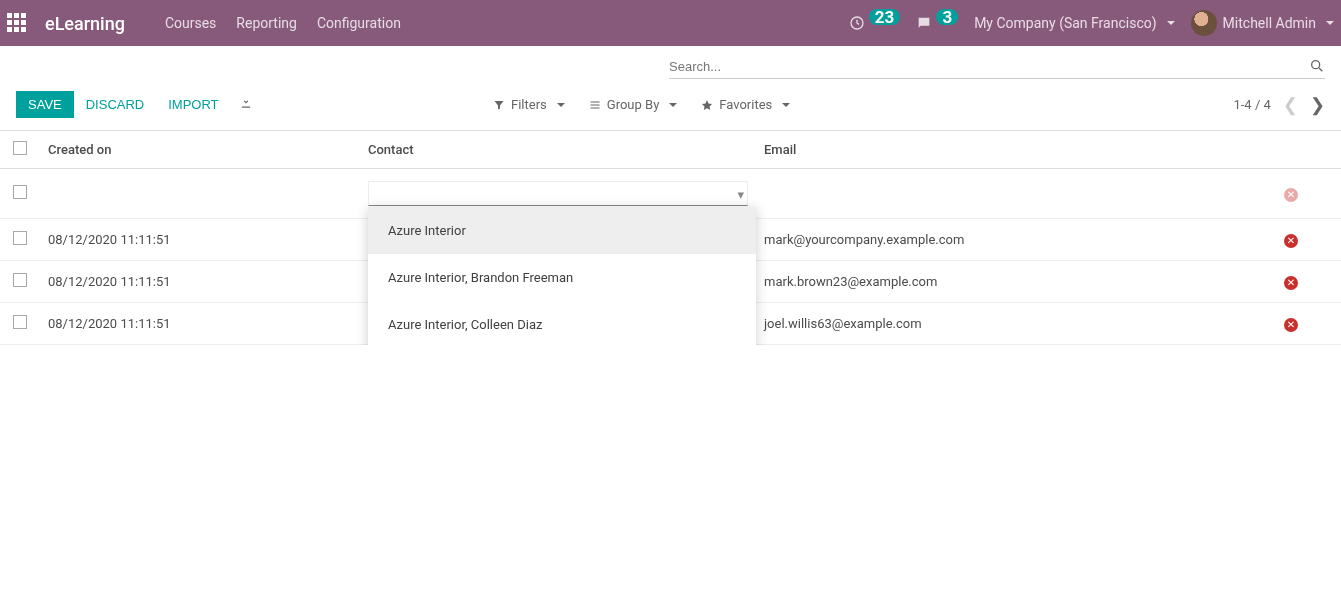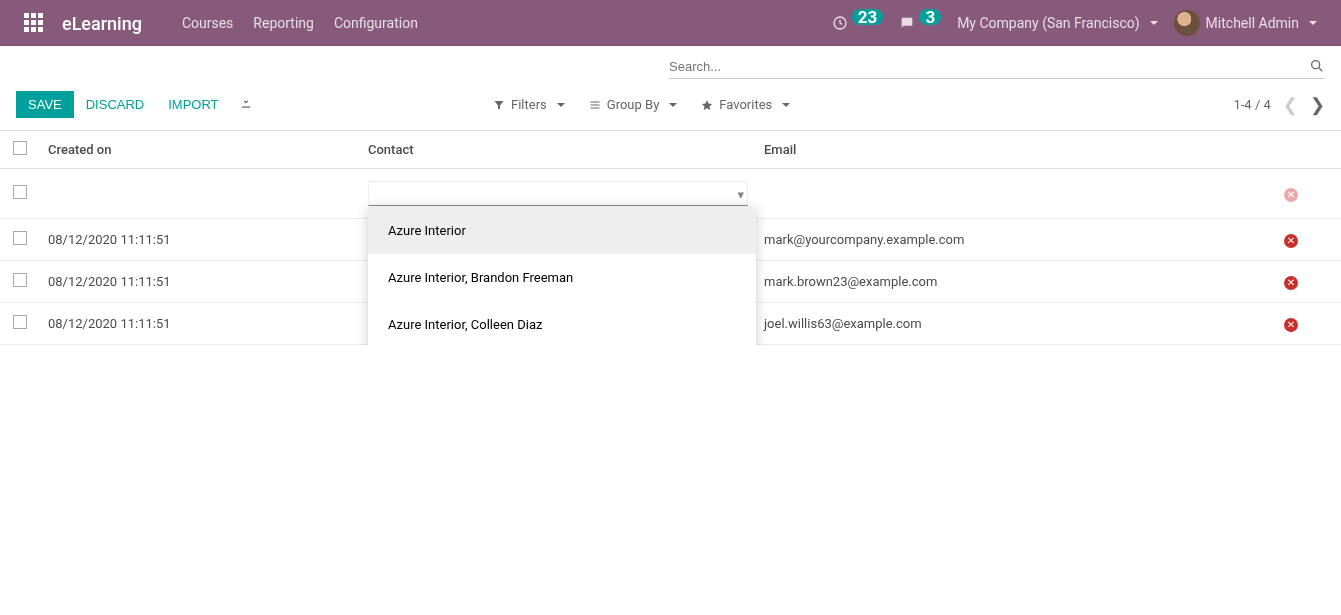--- a/index.html
+++ b/index.html
@@ -1,19 +1,19 @@
 <!DOCTYPE html>
 <html><head>
 <meta charset="utf-8">
 <style>
   * { box-sizing: border-box; margin: 0; padding: 0; }
   body { font-family: -apple-system, BlinkMacSystemFont, "Segoe UI", Roboto, "Helvetica Neue", Arial, sans-serif; font-size: 13px; color: #4c4c4c; background: #fff; width: 1341px; }
 
   
-  .navbar { background: #875a7b; height: 46px; display: flex; align-items: center; padding: 0 24px; color: #fff; }
+  .navbar { background: #875a7b; height: 46px; display: flex; align-items: center; padding: 0 7px; color: #fff; }
   .apps-icon { width: 20px; height: 20px; display: grid; grid-template-columns: repeat(3, 5px); grid-template-rows: repeat(3, 5px); gap: 2px; margin-right: 18px; cursor: pointer; }
   .apps-icon span { background: #fff; width: 5px; height: 5px; }
   .brand { font-size: 18px; font-weight: 500; margin-right: 40px; }
   .nav-links { display: flex; gap: 20px; }
   .nav-links a { color: #e7dce3; text-decoration: none; cursor: pointer; font-size: 14px;}
   .topbar-right { margin-left: auto; display: flex; align-items: center; gap: 16px; }
   .badge-wrap { display: flex; align-items: center; gap: 4px; cursor: pointer; position: relative;}
   .badge { background: #00a09d; color: #fff; border-radius: 10px; padding: 0px 6px; font-size: 17px; font-weight: bold; line-height: 16px; position: relative; top: -6px;}
   .company, .username { display: flex; align-items: center; gap: 6px; cursor: pointer; font-size: 14px; color: #eadce5;}
   .caret::after { content: ''; border: 4px solid transparent; border-top-color: currentColor; display: inline-block; margin-left: 4px; position: relative; top: 2px; }
@@ -52,21 +52,21 @@
   .col-del { width: 100px; text-align: center; }
   input[type=checkbox]{ width:14px; height:14px; border:1px solid #aaa; background:white; appearance:none; cursor:pointer;}
   .del-icon { width: 14px; height: 14px; background: #c9302c; border-radius: 50%; display: inline-flex; align-items: center; justify-content: center; color: #fff; font-size: 10px; cursor: pointer; line-height: 10px;}
   .del-icon.muted{ opacity:0.4; }
 
   
   .contact-input-wrap { position: relative; width: 100%; }
   .contact-input { width: 100%; padding: 4px 20px 4px 4px; border: 1px solid #7c7bad22; border-bottom:1px solid #888; outline: none; font-size: 13px; background: white;}
   .dd-caret { position: absolute; right: 4px; top: 50%; transform: translateY(-50%); cursor: pointer; color: #888; }
   .dropdown { position: absolute; left: 0; top: 26px; width: 388px; background: #fff; box-shadow: 0 2px 12px rgba(0,0,0,0.2); z-index: 100; max-height: 420px; overflow: visible;}
-  .dropdown-item { padding: 16px 20px; cursor: pointer; font-size: 13px; color: #000000;}
+  .dropdown-item { padding: 16px 20px; cursor: pointer; font-size: 13px; color: #404040;}
   .dropdown-item.highlight { background: #eee; }
   .dropdown-item.action { color: #00a09d; padding-left: 40px;}
 
   .icon-svg{ display:inline-block; vertical-align:middle;}
 </style>
 </head>
 <body>
 
 <div class="navbar">
   <div class="apps-icon">

